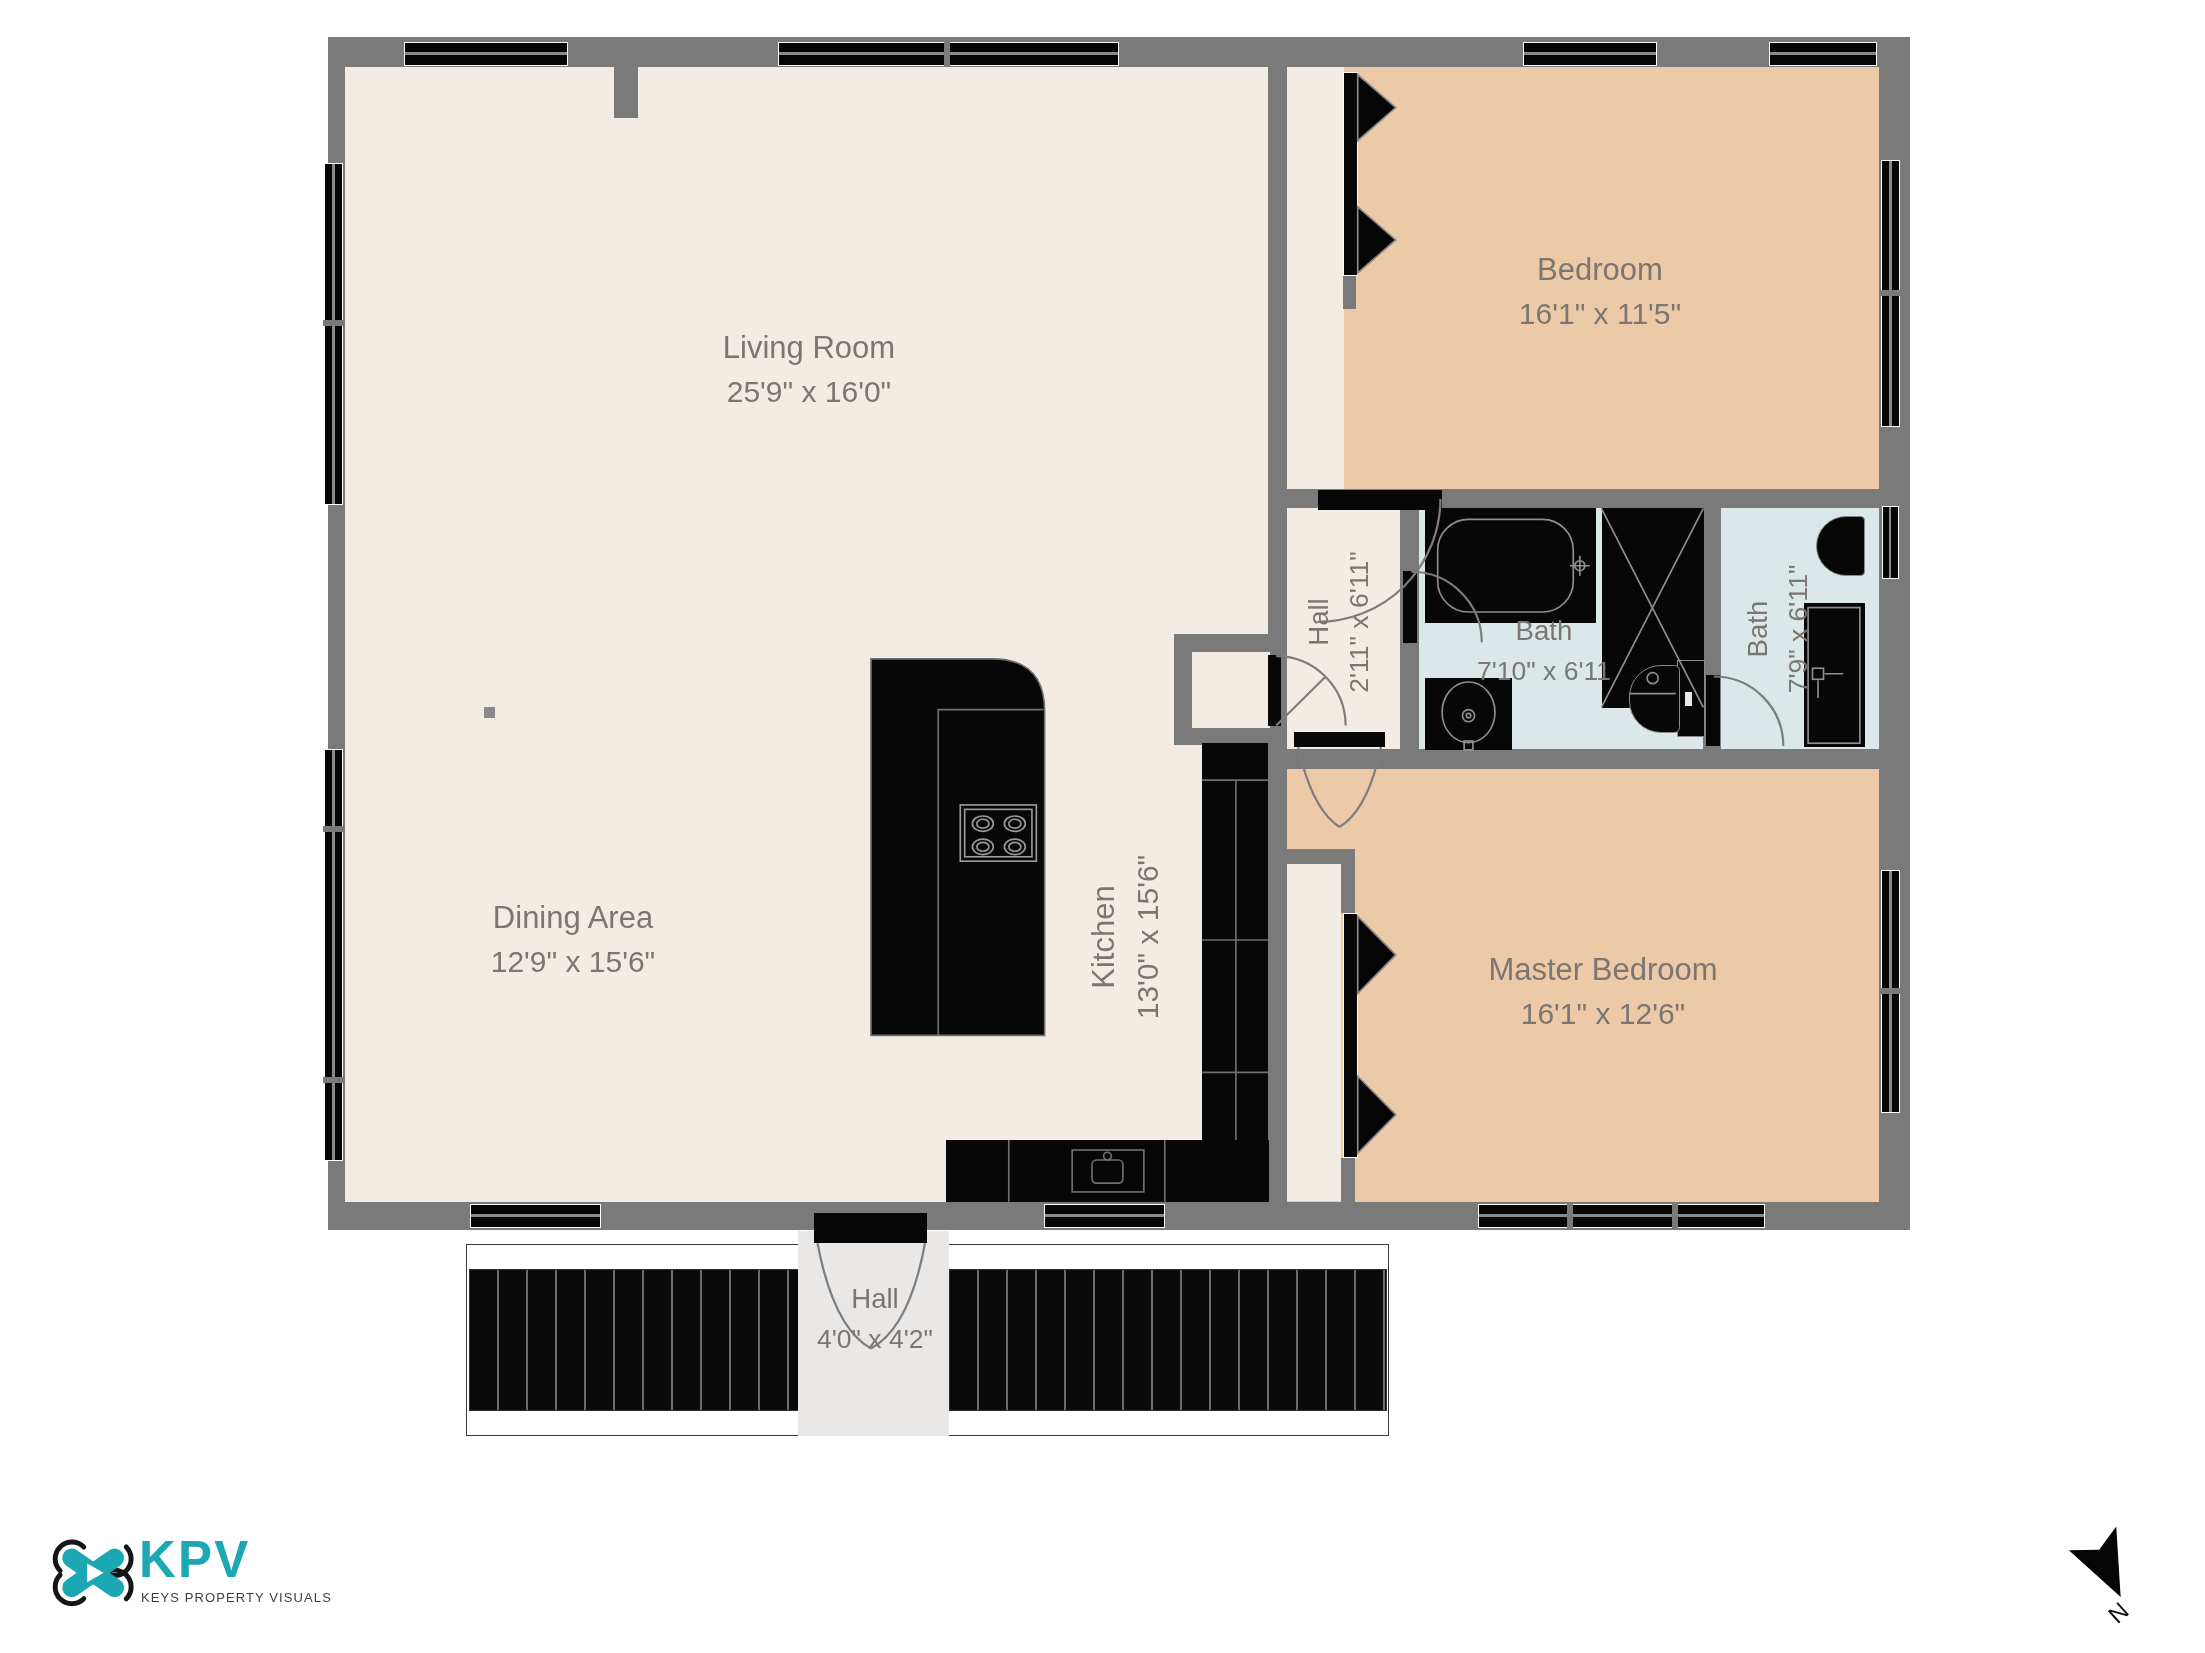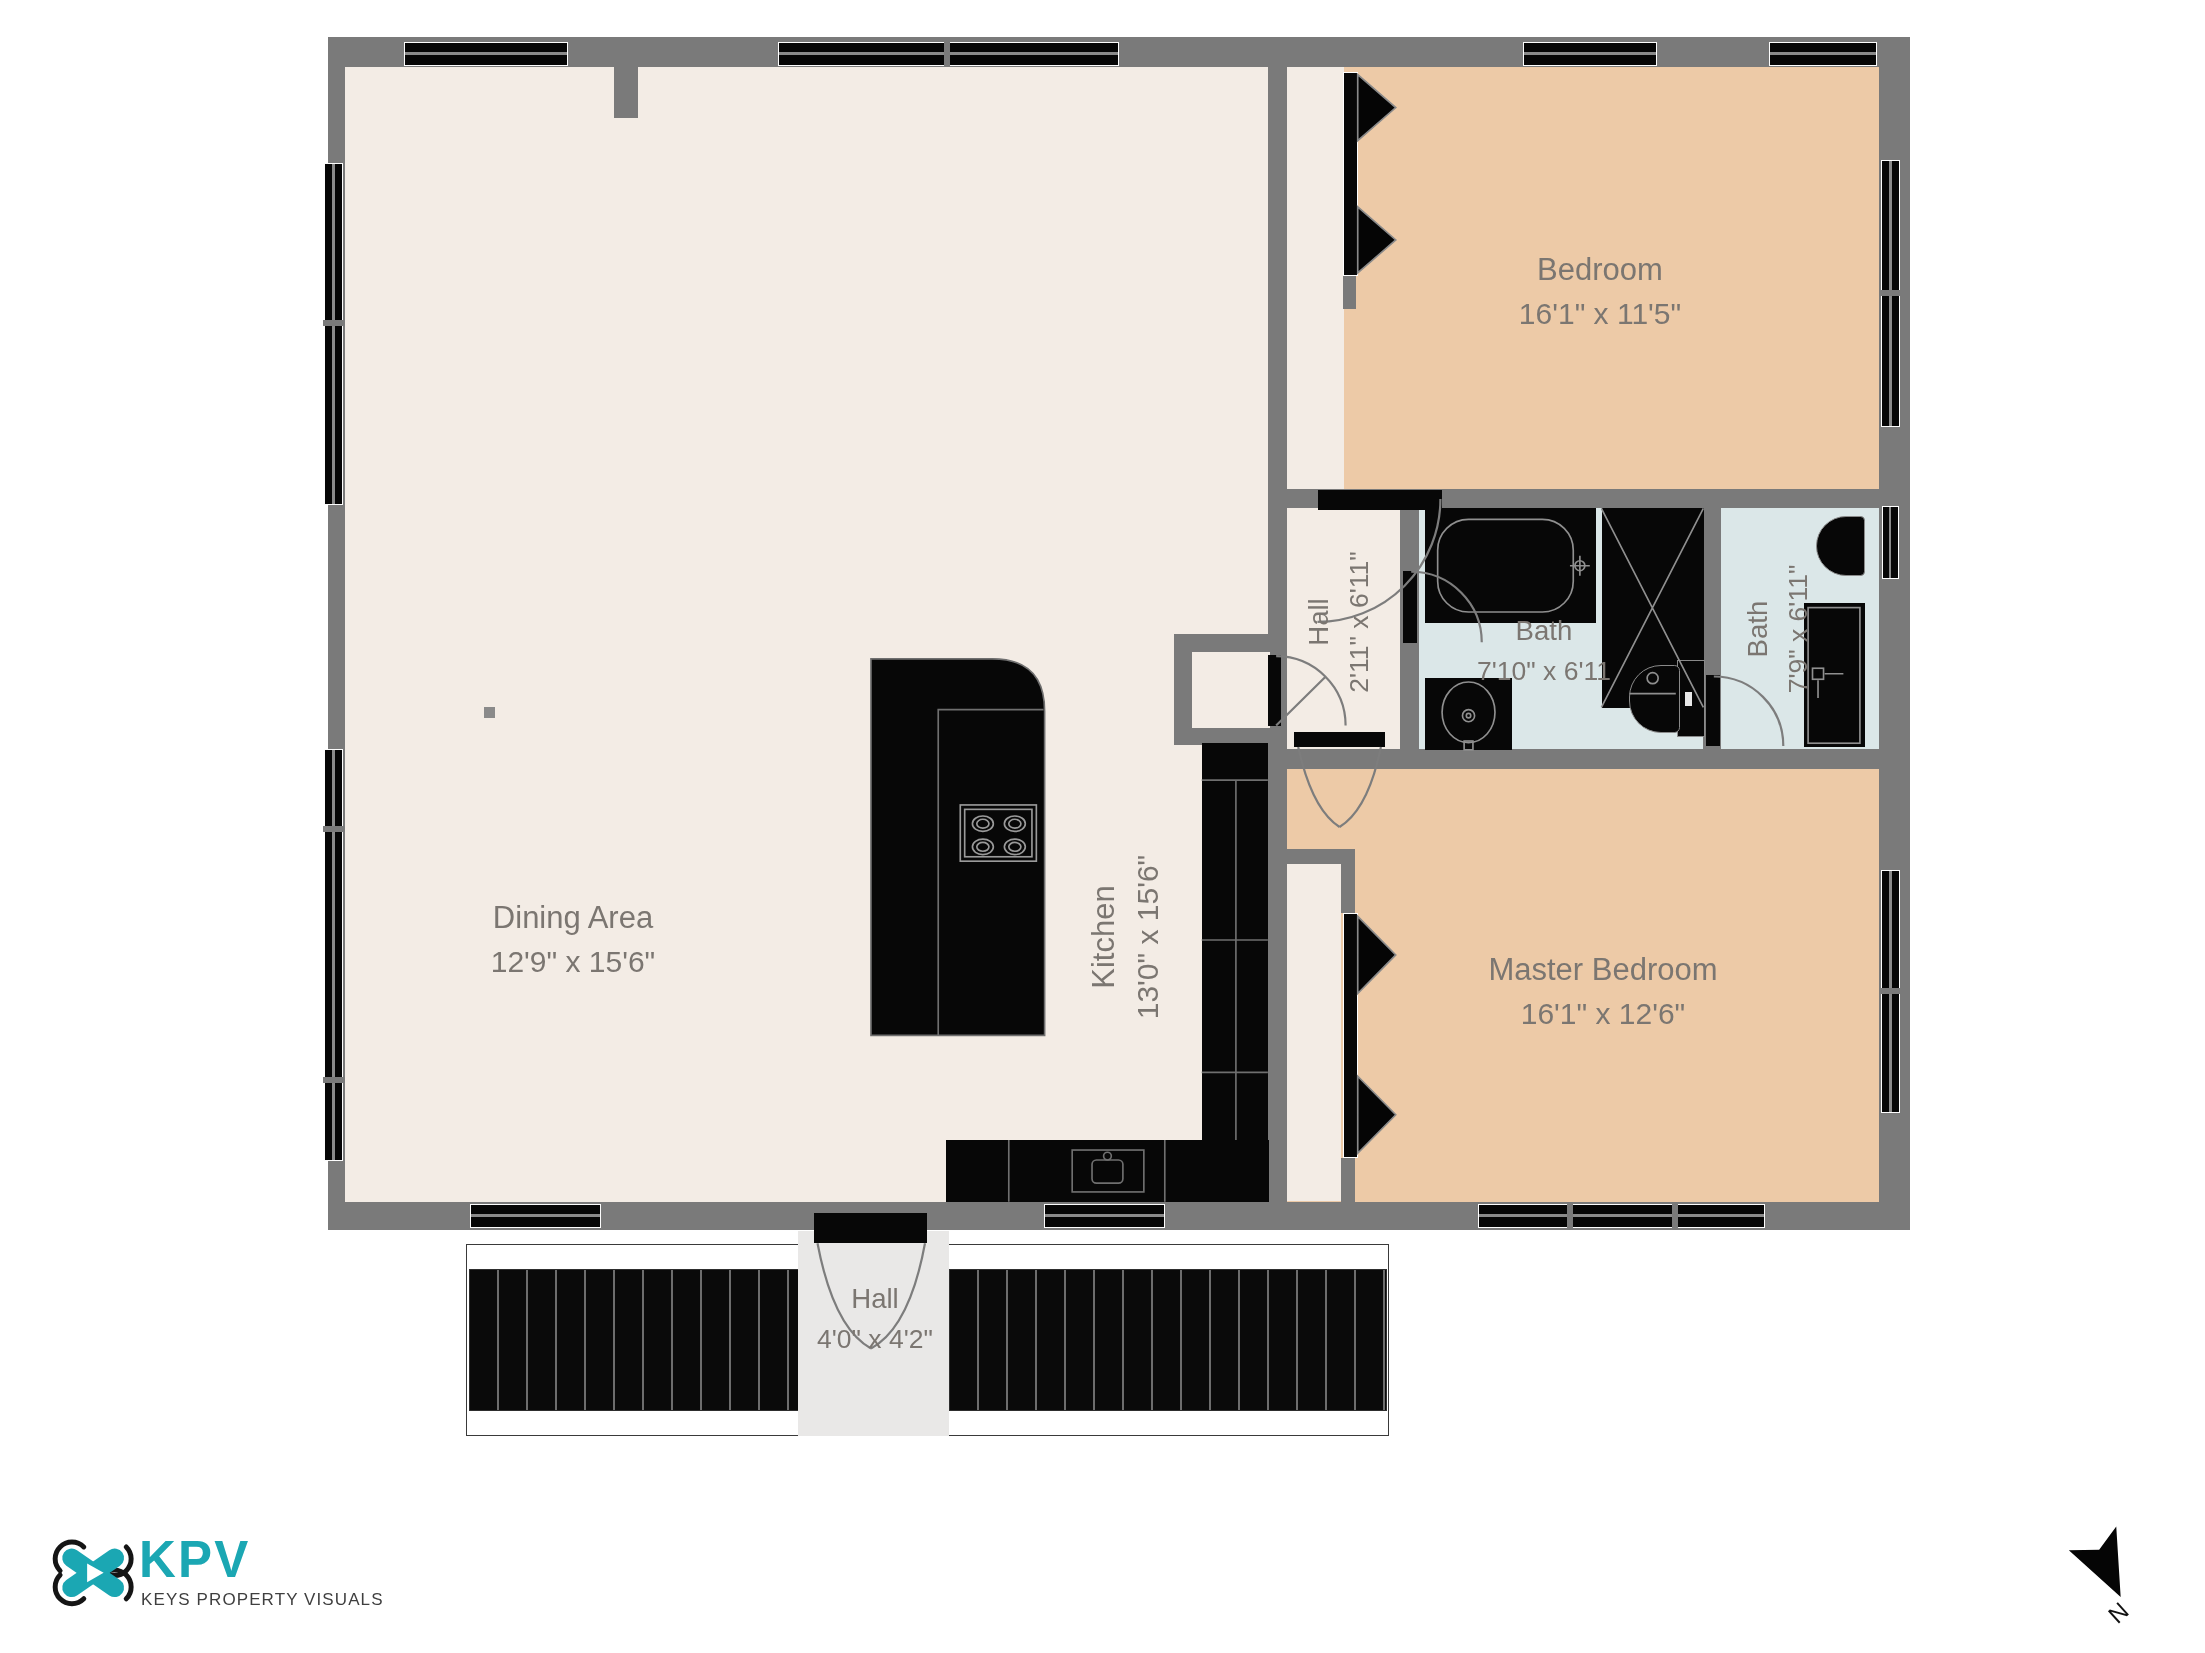--- a/index.html
+++ b/index.html
@@ -36,21 +36,21 @@
   
   .totals{position:absolute;left:447px;top:1473px;width:1323px;text-align:center;color:#111;
           letter-spacing:-0.3px;z-index:50;}
   .totals .t1{font-size:24px;font-weight:bold;line-height:25px;}
   .totals .t2{font-size:22px;line-height:25px;}
   .credit{position:absolute;left:447px;top:1598px;width:1323px;text-align:center;color:#9b9b9b;
           font-size:16.5px;z-index:50;}
   
   .kpv-text{position:absolute;left:139px;top:1530px;font-size:51px;font-weight:bold;color:#1ba7b3;
             letter-spacing:2.2px;z-index:50;}
-  .kpv-tag{position:absolute;left:141px;top:1590px;font-size:17px;color:#3f3f3f;letter-spacing:1.1px;z-index:50;}
+  .kpv-tag{position:absolute;left:141px;top:1590px;font-size:13px;color:#3f3f3f;letter-spacing:1.1px;z-index:50;}
   .compass-n{position:absolute;left:2110px;top:1599px;font-size:24px;color:#111;
              transform:rotate(-42deg);z-index:50;}
   .fix-border{border:1.1px solid #8a8a8a;}
 </style>
 </head>
 <body>
 
 <div class="canvas">
 
   <div class="abs plan-base" style="left:328px;top:37px;width:1582px;height:1193px;"></div>
@@ -217,20 +217,24 @@
         <path d="M 186 2857 A 28 28 0 1 1 229 2900"></path>
       </g>
       <g stroke="#1ba7b3" stroke-width="34" stroke-linecap="round">
         <path d="M 130 2826 L 208 2880"></path>
         <path d="M 208 2826 L 130 2880"></path>
       </g>
       <polygon points="158,2836 158,2870 188,2853" fill="#ffffff"></polygon>
     </g>
   </svg>
 
+  <div class="lbl" style="left:809px;top:370px;">
+    <div class="nm">Living Room</div>
+    <div class="dm">25'9" x 16'0"</div>
+  </div>
   <div class="lbl" style="left:573px;top:940px;">
     <div class="nm">Dining Area</div>
     <div class="dm">12'9" x 15'6"</div>
   </div>
   <div class="lbl lbl-rot" style="left:1126px;top:937px;">
     <div class="nm">Kitchen</div>
     <div class="dm">13'0" x 15'6"</div>
   </div>
   <div class="lbl lbl-sm lbl-rot" style="left:1339px;top:622px;">
     <div class="nm">Hall</div>

